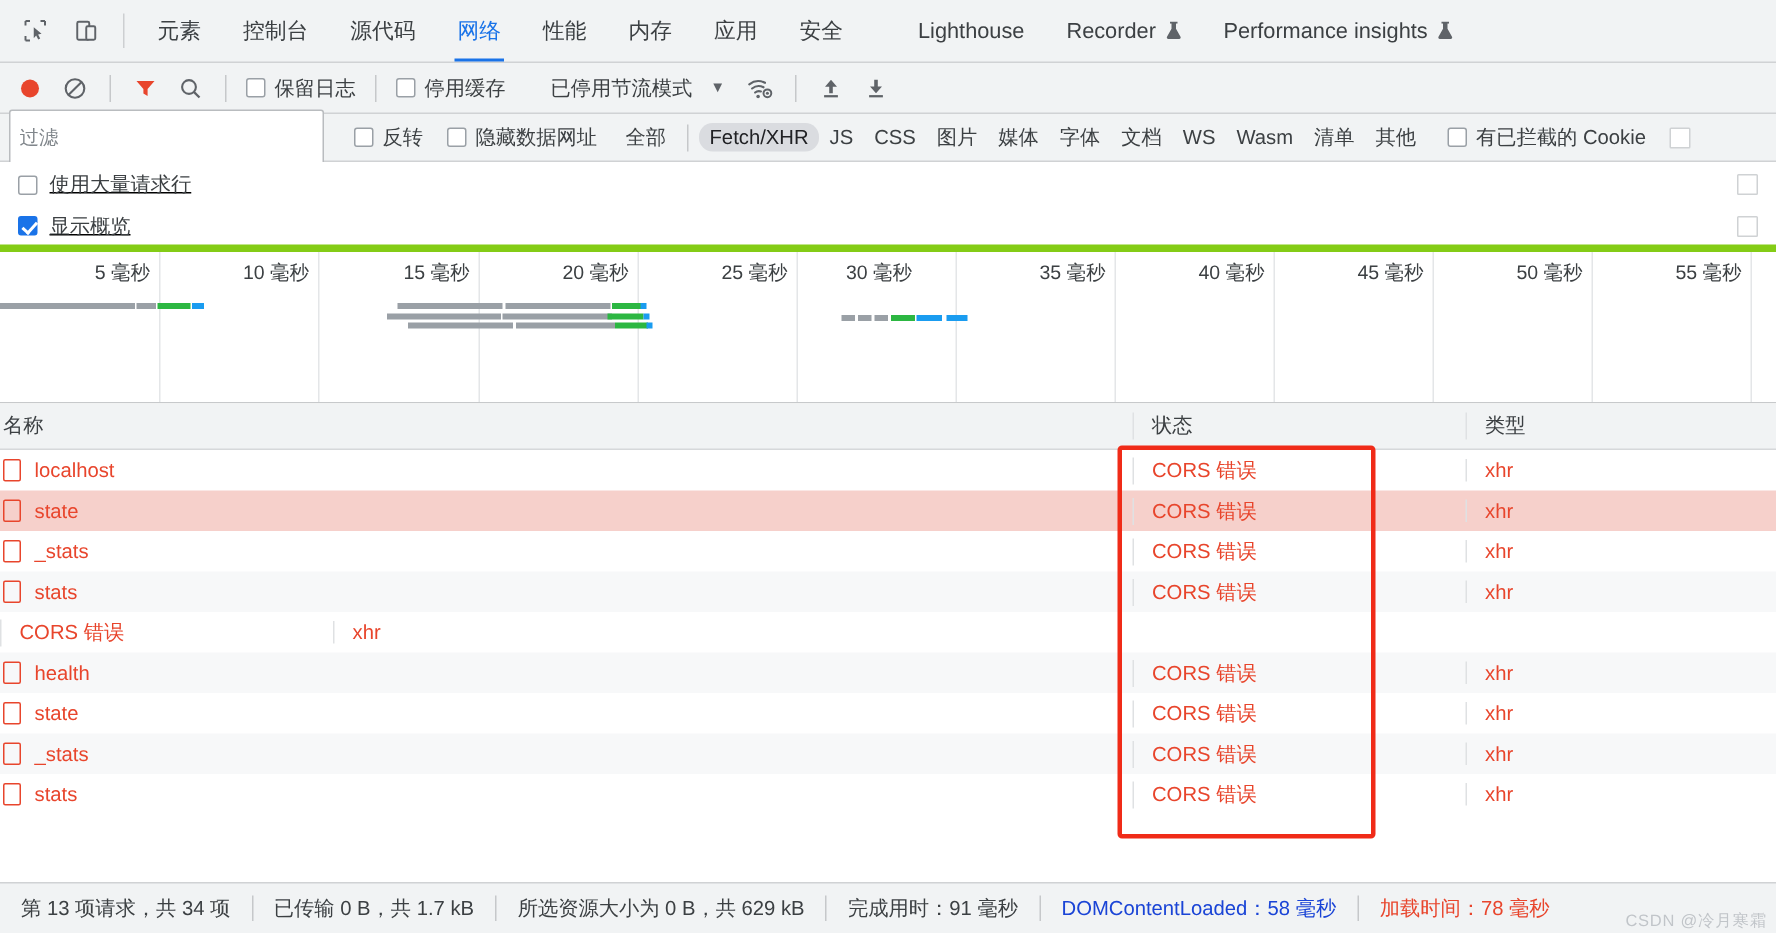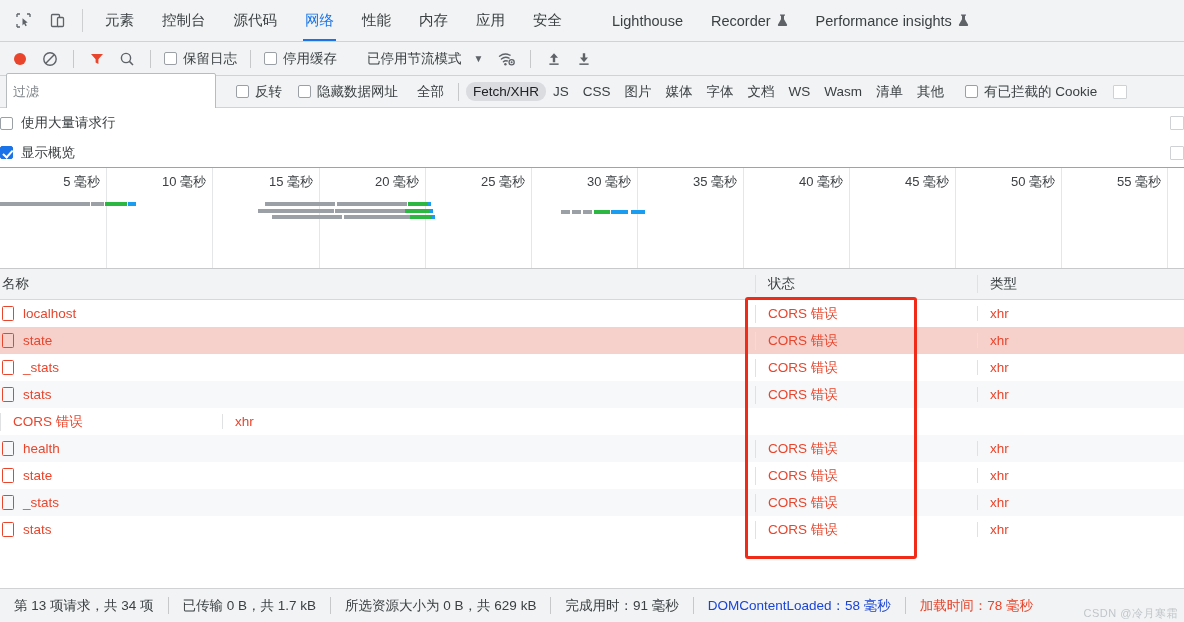--- a/index.html
+++ b/index.html
@@ -74,24 +74,25 @@
   .filter-input::placeholder{ color:#80868b; }
   .ftype{
     font-size:13.5px; color:#3c4043; padding:2px 7px; border-radius:9px;
     white-space:nowrap; cursor:pointer;
   }
   .ftype.sel{ background:#dadce0; color:#202124; }
 
   
   .optrow{
     height:30px; flex:0 0 30px; background:#fff;
-    display:flex; align-items:center; padding:0 0;
+    display:flex; align-items:center; padding:0 12px;
     justify-content:space-between;
-  }
-  .optrow.second{ border-bottom:1px solid #84cc16; }
+    text-decoration:underline;
+  }
+  .optrow.second{ border-bottom:5px solid #84cc16; }
   .optleft{ display:flex; align-items:center; gap:8px; cursor:pointer;}
   .optleft .tlabel{ font-size:13.5px; }
   .scroll-stub{
     width:14px; height:14px; border:1px solid #cfd2d4; background:#fff; border-radius:1px;
   }
 
   
   .overview{
     flex:0 0 101px; height:101px; background:#fff; position:relative;
     border-bottom:1px solid #c7c9cb; overflow:hidden;
@@ -329,21 +330,21 @@
         <div class="ov-lab" style="left: 106px;">5 毫秒</div>
         <div class="ov-tick" style="left: 212px;"></div>
         <div class="ov-lab" style="left: 212px;">10 毫秒</div>
         <div class="ov-tick" style="left: 319px;"></div>
         <div class="ov-lab" style="left: 319px;">15 毫秒</div>
         <div class="ov-tick" style="left: 425px;"></div>
         <div class="ov-lab" style="left: 425px;">20 毫秒</div>
         <div class="ov-tick" style="left: 531px;"></div>
         <div class="ov-lab" style="left: 531px;">25 毫秒</div>
         <div class="ov-tick" style="left: 637px;"></div>
-        <div class="ov-lab" style="left: 637px;">30 毫秒</div>
+        <div class="ov-lab" style="left: 614px;">30 毫秒</div>
         <div class="ov-tick" style="left: 743px;"></div>
         <div class="ov-lab" style="left: 743px;">35 毫秒</div>
         <div class="ov-tick" style="left: 849px;"></div>
         <div class="ov-lab" style="left: 849px;">40 毫秒</div>
         <div class="ov-tick" style="left: 955px;"></div>
         <div class="ov-lab" style="left: 955px;">45 毫秒</div>
         <div class="ov-tick" style="left: 1061px;"></div>
         <div class="ov-lab" style="left: 1061px;">50 毫秒</div>
         <div class="ov-tick" style="left: 1167px;"></div>
         <div class="ov-lab" style="left: 1167px;">55 毫秒</div>

